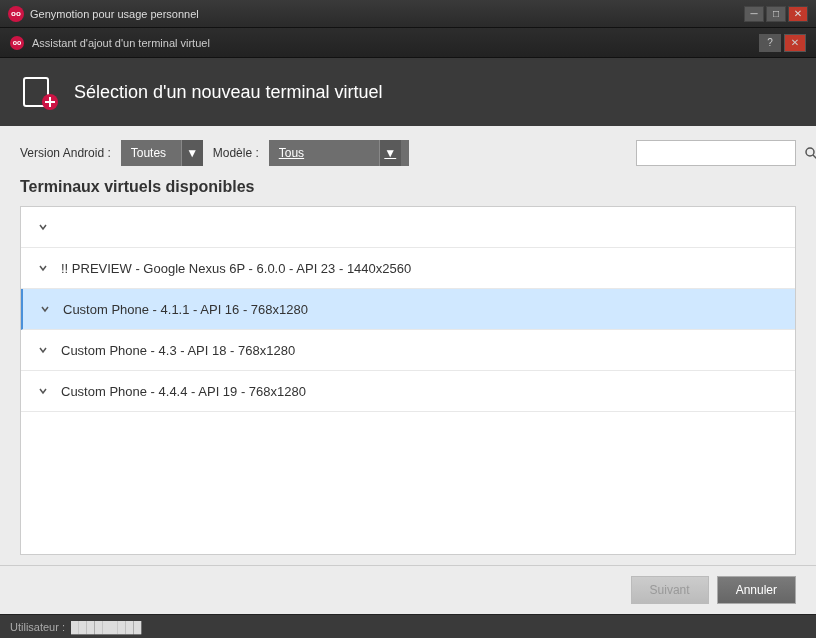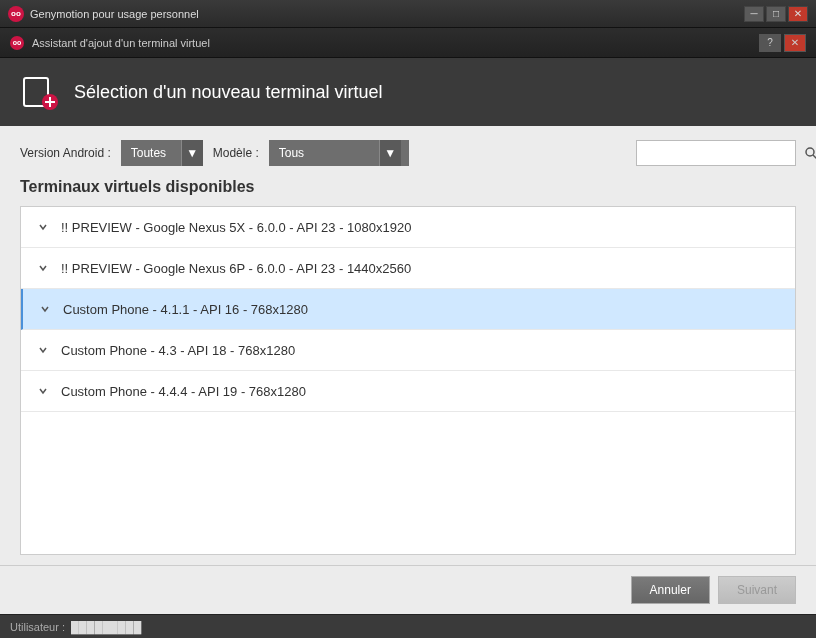--- a/index.html
+++ b/index.html
@@ -374,21 +374,21 @@
 <div class="main-content">
 
   <div class="filter-row">
     <span class="filter-label">Version Android :</span>
     <div class="dropdown-btn">
       <span class="dropdown-main">Toutes</span>
       <span class="dropdown-arrow">▼</span>
     </div>
 
     <span class="filter-label">Modèle :</span>
-    <div class="dropdown-btn" style="min-width:140px;">
+    <div class="dropdown-btn" style="min-width:140px;text-decoration:underline;">
       <span class="dropdown-main" style="min-width:110px;">Tous</span>
       <span class="dropdown-arrow">▼</span>
     </div>
 
     <div class="search-container">
       <input class="search-input" type="text" placeholder="" style="">
       <div class="search-icon-btn">
         <svg width="14" height="14" viewBox="0 0 14 14">
           <circle cx="6" cy="6" r="4" fill="none" stroke="#555" stroke-width="1.5"></circle>
           <line x1="9" y1="9" x2="13" y2="13" stroke="#555" stroke-width="1.5"></line>
@@ -400,21 +400,20 @@
   <div class="section-title">Terminaux virtuels disponibles</div>
 
   <div class="device-list-container">
 
   <div class="device-item">
         <span class="chevron-icon">
           <svg width="10" height="10" viewBox="0 0 10 10">
             <polyline points="2,3 5,7 8,3" fill="none" stroke="#555" stroke-width="1.5"></polyline>
           </svg>
         </span>
-        <span class="device-name">!! PREVIEW - Google Nexus 5X - 6.0.0 - API 23 - 1080x1920</span>
       </div>
       <div class="device-item">
         <span class="chevron-icon">
           <svg width="10" height="10" viewBox="0 0 10 10">
             <polyline points="2,3 5,7 8,3" fill="none" stroke="#555" stroke-width="1.5"></polyline>
           </svg>
         </span>
         <span class="device-name">!! PREVIEW - Google Nexus 6P - 6.0.0 - API 23 - 1440x2560</span>
       </div>
       <div class="device-item selected">
@@ -439,20 +438,20 @@
             <polyline points="2,3 5,7 8,3" fill="none" stroke="#555" stroke-width="1.5"></polyline>
           </svg>
         </span>
         <span class="device-name">Custom Phone - 4.4.4 - API 19 - 768x1280</span>
       </div>
     </div>
 
 </div>
 
 <div class="footer">
+  <button class="footer-btn disabled">Suivant</button>
   <button class="footer-btn">Annuler</button>
-  <button class="footer-btn disabled">Suivant</button>
 </div>
 
 <div class="status-bar">
   <span class="status-text">Utilisateur :</span>
   <span class="status-value" style="margin-left:6px;">█████████</span>
 </div>
 
 </body></html>

